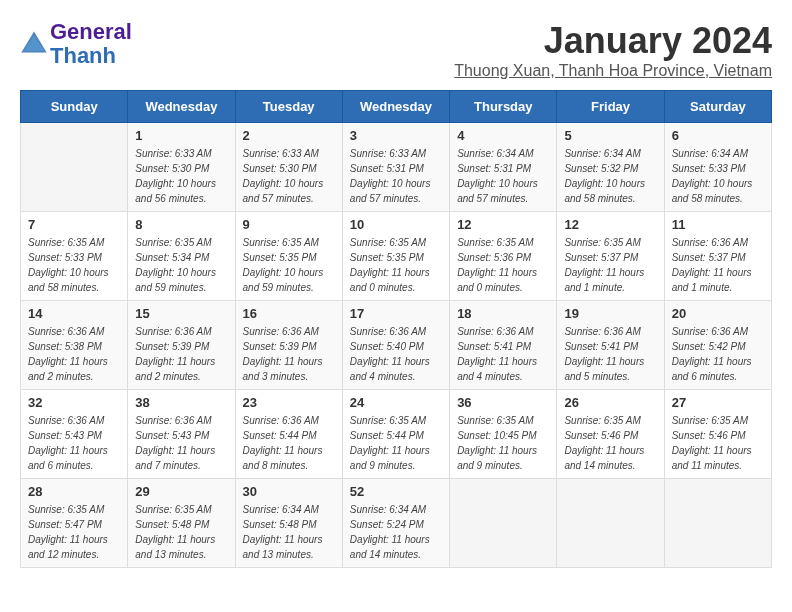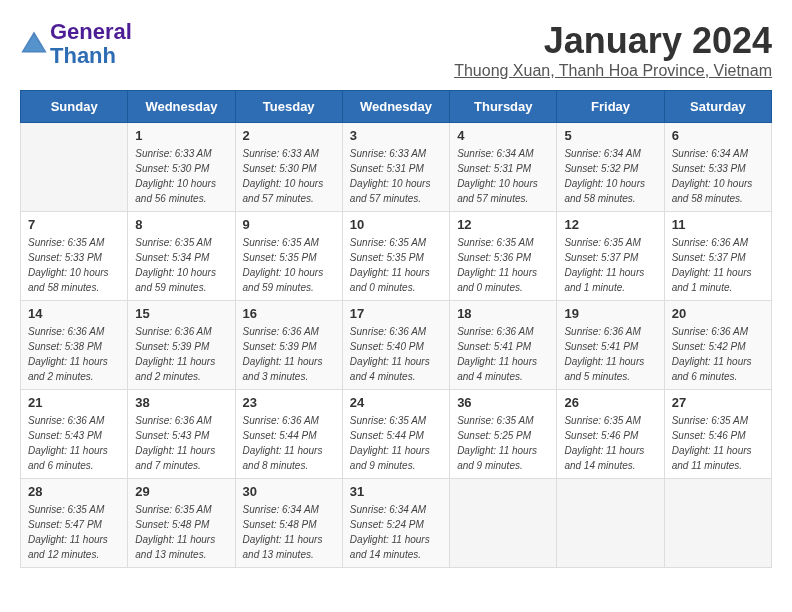--- a/index.html
+++ b/index.html
@@ -289,21 +289,21 @@
         <span class="day-num">20</span>
         <div class="day-info">
           <div>Sunrise: 6:36 AM</div>
           <div>Sunset: 5:42 PM</div>
           <div>Daylight: 11 hours and 6 minutes.</div>
         </div>
       </td>
       </tr>
       <tr>
         <td>
-        <span class="day-num">21</span>
+        <span class="day-num">32</span>
         <div class="day-info">
           <div>Sunrise: 6:36 AM</div>
           <div>Sunset: 5:43 PM</div>
           <div>Daylight: 11 hours and 6 minutes.</div>
         </div>
       </td>
         <td>
         <span class="day-num">38</span>
         <div class="day-info">
           <div>Sunrise: 6:36 AM</div>
@@ -324,21 +324,21 @@
         <div class="day-info">
           <div>Sunrise: 6:35 AM</div>
           <div>Sunset: 5:44 PM</div>
           <div>Daylight: 11 hours and 9 minutes.</div>
         </div>
       </td>
         <td>
         <span class="day-num">36</span>
         <div class="day-info">
           <div>Sunrise: 6:35 AM</div>
-          <div>Sunset: 5:25 PM</div>
+          <div>Sunset: 10:45 PM</div>
           <div>Daylight: 11 hours and 9 minutes.</div>
         </div>
       </td>
         <td>
         <span class="day-num">26</span>
         <div class="day-info">
           <div>Sunrise: 6:35 AM</div>
           <div>Sunset: 5:46 PM</div>
           <div>Daylight: 11 hours and 14 minutes.</div>
         </div>
@@ -371,21 +371,21 @@
       </td>
         <td>
         <span class="day-num">30</span>
         <div class="day-info">
           <div>Sunrise: 6:34 AM</div>
           <div>Sunset: 5:48 PM</div>
           <div>Daylight: 11 hours and 13 minutes.</div>
         </div>
       </td>
         <td>
-        <span class="day-num">31</span>
+        <span class="day-num">52</span>
         <div class="day-info">
           <div>Sunrise: 6:34 AM</div>
           <div>Sunset: 5:24 PM</div>
           <div>Daylight: 11 hours and 14 minutes.</div>
         </div>
       </td>
         <td class="empty-cell"></td>
         <td class="empty-cell"></td>
         <td class="empty-cell"></td>
       </tr>

